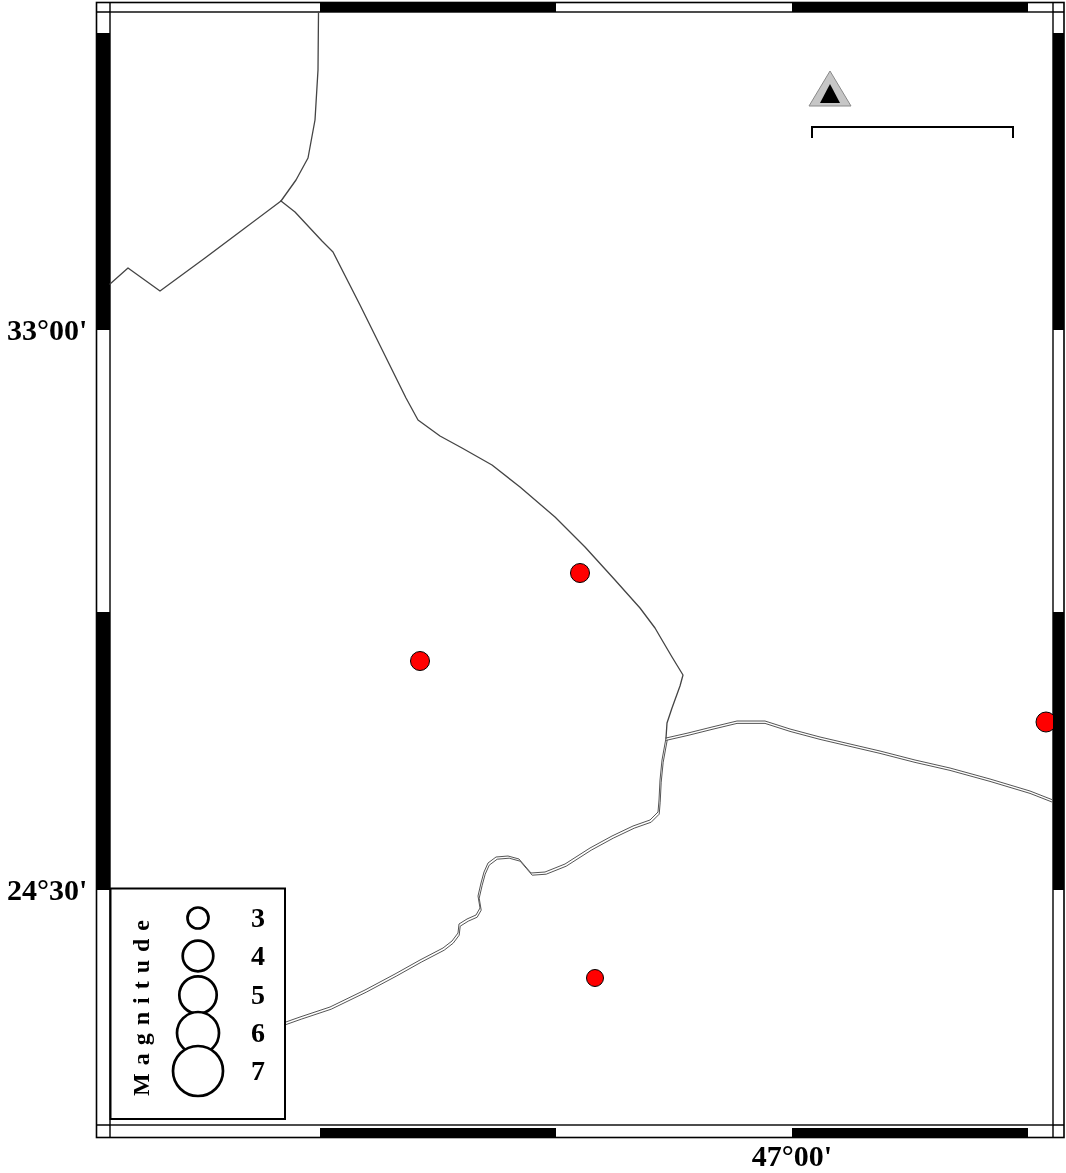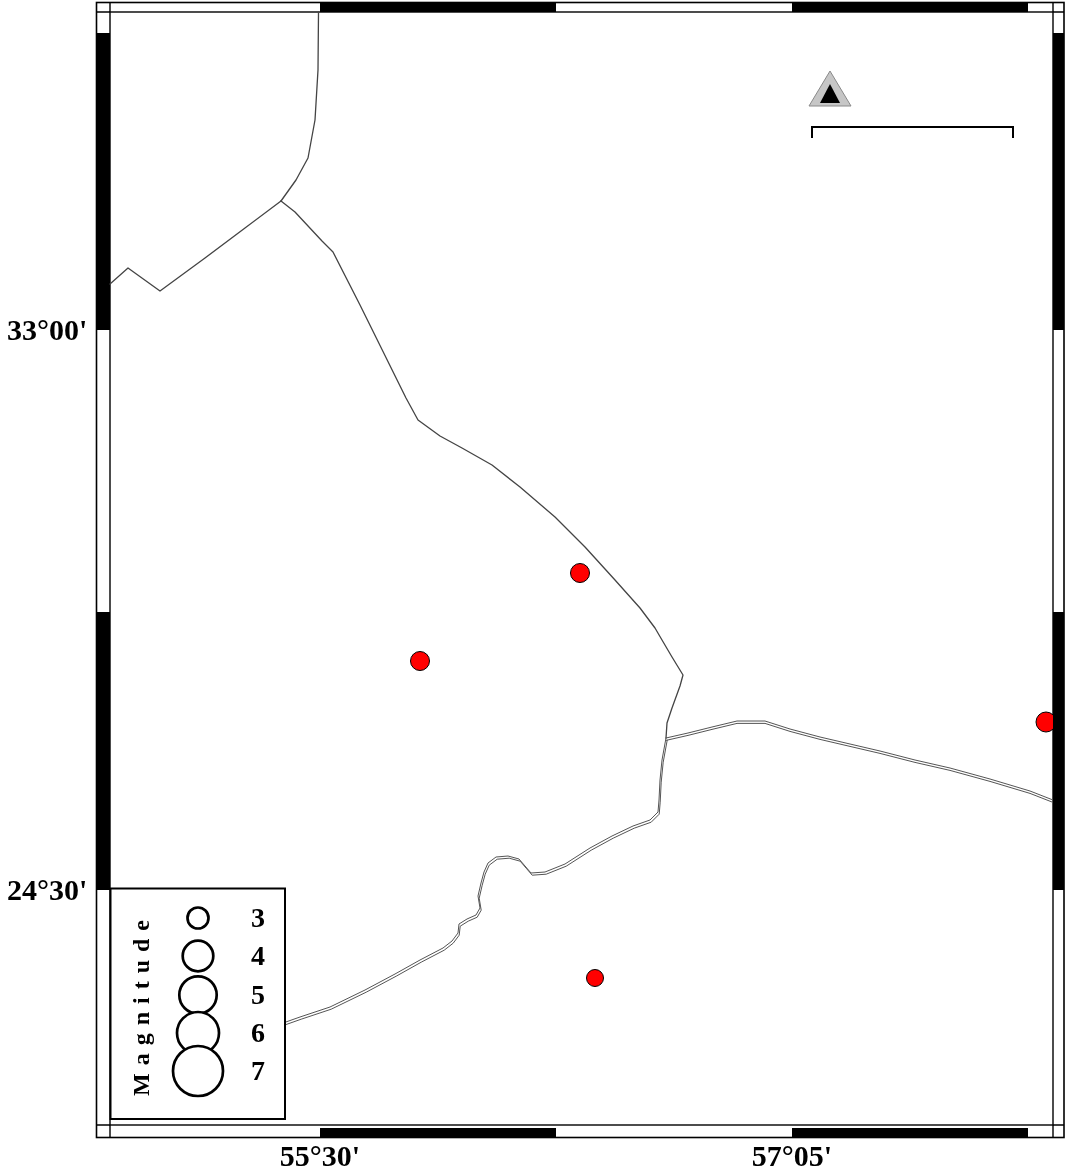--- a/index.html
+++ b/index.html
@@ -114,22 +114,21 @@
         <circle cx="198" cy="956" r="15.3" fill="#ffffff" stroke="#000000" stroke-width="2.7"></circle>
         <circle cx="198" cy="995" r="18.7" fill="#ffffff" stroke="#000000" stroke-width="2.7"></circle>
         <circle cx="198" cy="1033" r="21" fill="#ffffff" stroke="#000000" stroke-width="2.7"></circle>
         <circle cx="198" cy="1071" r="25" fill="#ffffff" stroke="#000000" stroke-width="2.7"></circle>
       </g>
   </svg>
 
   <div class="maplabel lat-label" style="top:312px;">33°00'</div>
   <div class="maplabel lat-label" style="top:872px;">24°30'</div>
 
-  <div class="maplabel lon-label" style="left:240px;top:1139px;">55°30'</div>
-  <div class="maplabel lon-label" style="left:712px;top:1139px;">57°05'</div>
+  <div class="maplabel lon-label" style="left:712px;top:1139px;">47°00'</div>
 
 
   <div class="maplabel legend-title" style="left:141px;top:1004px;">Magnitude</div>
 
   <div class="maplabel legend-num" style="left:258px;top:918px;">3</div>
   <div class="maplabel legend-num" style="left:258px;top:956px;">4</div>
   <div class="maplabel legend-num" style="left:258px;top:995px;">5</div>
   <div class="maplabel legend-num" style="left:258px;top:1033px;">6</div>
   <div class="maplabel legend-num" style="left:258px;top:1071px;">7</div>
 </div>

